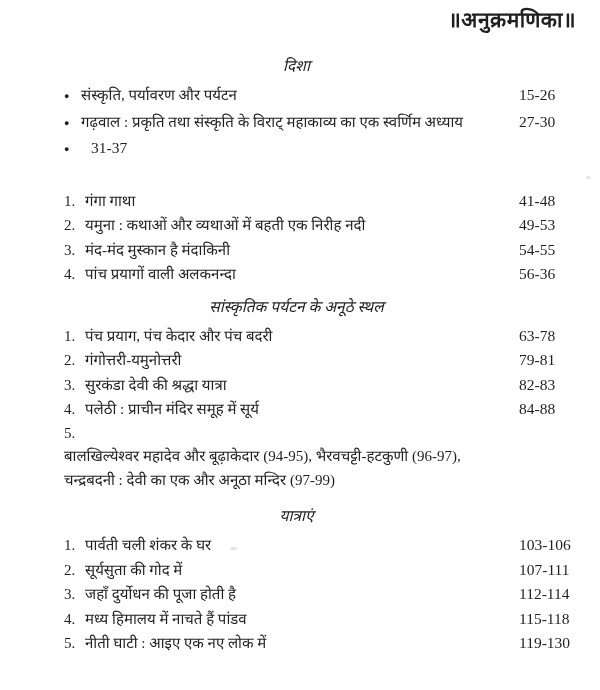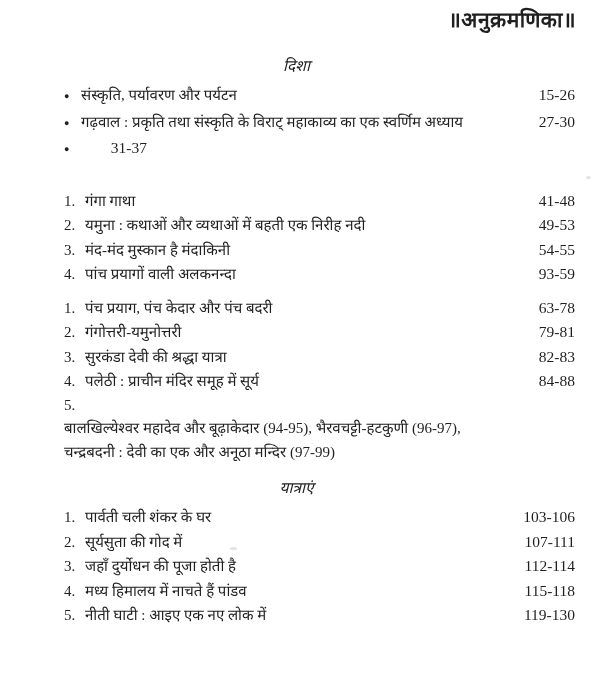--- a/index.html
+++ b/index.html
@@ -53,21 +53,20 @@
   }
   .item-label{
     flex:1 1 auto;
     white-space:nowrap;
     overflow:hidden;
   }
   .item-pages{
     flex:0 0 auto;
     min-width:56px;
     margin-left:10px;
-    text-align:right;
     font-size:15.5px;
   }
   .scan-artifact{
     position:absolute;
     background:#9a9a9a;
     border-radius:50%;
     opacity:0.28;
   }
   .speck-1{left:230px;top:547px;width:7px;height:3px;}
   .speck-2{left:586px;top:176px;width:5px;height:3px;}
@@ -111,25 +110,26 @@
     <span class="item-pages">49-53</span>
   </div>
           <div class="toc-row">
     <span class="item-marker">3.</span>
     <span class="item-label">मंद-मंद मुस्कान है मंदाकिनी</span>
     <span class="item-pages">54-55</span>
   </div>
           <div class="toc-row">
     <span class="item-marker">4.</span>
     <span class="item-label">पांच प्रयागों वाली अलकनन्दा</span>
-    <span class="item-pages">93-59</span>
+    <span class="item-pages">56-36</span>
   </div>
         </div>
   </div>
       <div class="toc-section">
+    <div class="section-heading">सांस्कृतिक पर्यटन के अनूठे स्थल</div>
     <div class="section-items">
           <div class="toc-row">
     <span class="item-marker">1.</span>
     <span class="item-label">पंच प्रयाग, पंच केदार और पंच बदरी</span>
     <span class="item-pages">63-78</span>
   </div>
           <div class="toc-row">
     <span class="item-marker">2.</span>
     <span class="item-label">गंगोत्तरी-यमुनोत्तरी</span>
     <span class="item-pages">79-81</span>

